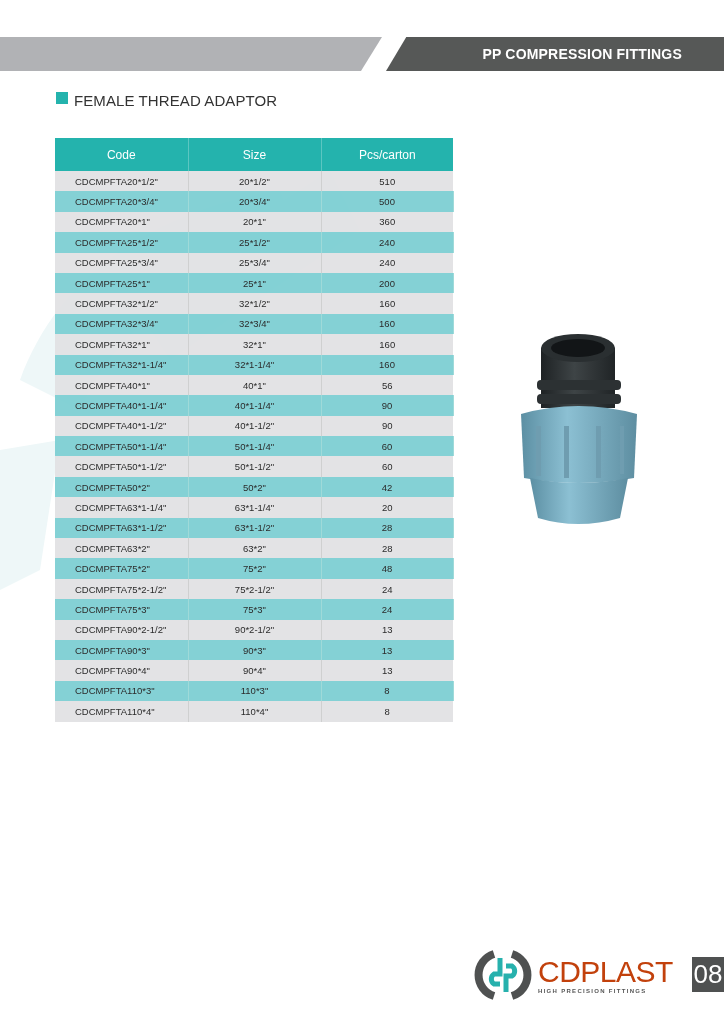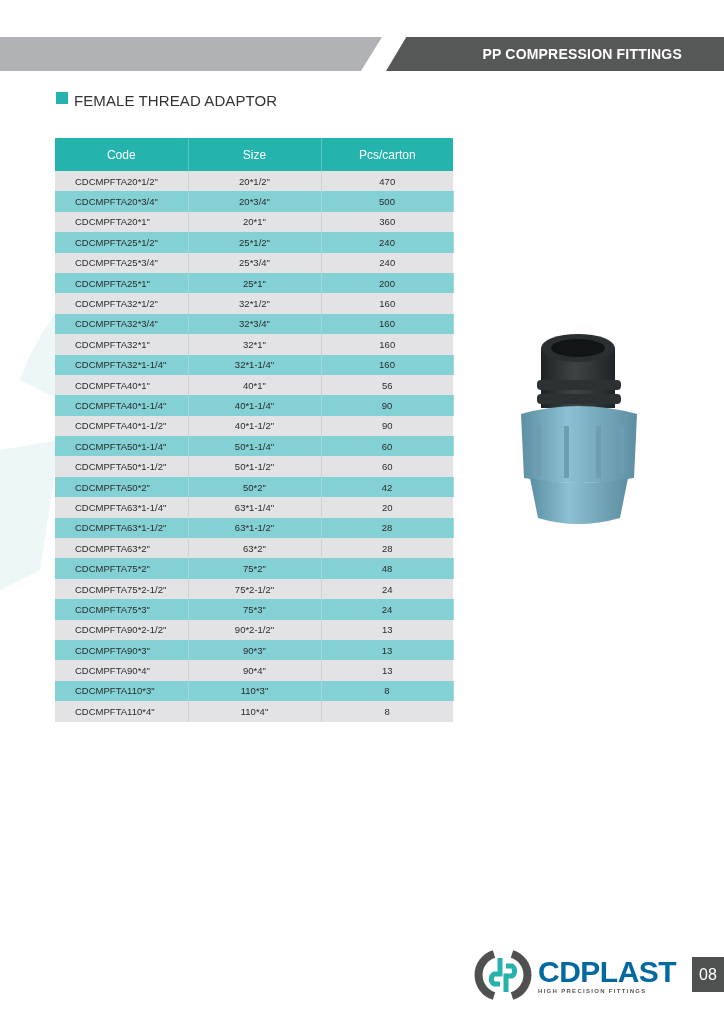--- a/index.html
+++ b/index.html
@@ -16,23 +16,23 @@
   th:last-child { border-right:none;margin-top:23px; }
   td { height:20.4px; padding:0; font-size:9.5px; color:#2b2b2b; text-align:center; border-right:1px solid #cfd0d0; }
   td:last-child { border-right:none; }
   td.code { text-align:left; padding-left:20px; }
   tr.odd td { background:rgba(225,225,227,0.92); }
   tr.even td { background:rgba(122,205,209,0.92); border-right:1px solid #9fdad9; }
   .product { position:absolute; left:508px; top:318px; width:142px; height:210px; }
   .logo { position:absolute; left:474px; top:950px; display:flex; align-items:center; }
   .logo-mark { width:58px; height:50px; }
   .brand { margin-left:6px; }
-  .brand .name { font-size:30px; font-weight:bold; color:#0369a1; line-height:30px; letter-spacing:-0.5px; }
+  .brand .name { font-size:30px; font-weight:normal; color:#c2410c; line-height:30px; letter-spacing:-0.5px; }
   .brand .tag { font-size:6px; font-weight:bold; color:#555; letter-spacing:1.3px; margin-top:1px; }
-  .page-num { position:absolute; left:692px; top:957px; width:32px; height:35px; background:#4f5151; color:#fff; font-size:16px; text-align:center; line-height:35px; }
+  .page-num { position:absolute; left:692px; top:957px; width:32px; height:35px; background:#4f5151; color:#fff; font-size:26px; text-align:center; line-height:35px; }
 </style>
 </head>
 <body>
 
 <div class="band-left"></div>
 <div class="band-right"></div>
 <div class="band-title">PP COMPRESSION FITTINGS</div>
 
 <svg class="watermark" viewBox="0 0 400 470">
   <path d="M20 230 C 60 120, 160 60, 280 40 L 300 100 C 200 120, 120 170, 80 260 Z" fill="#eef7f8"></path>
@@ -55,21 +55,21 @@
     <tr>
       <th>Code</th>
       <th>Size</th>
       <th>Pcs/carton</th>
     </tr>
   </thead>
   <tbody id="tbody">
       <tr class="odd">
         <td class="code">CDCMPFTA20*1/2"</td>
         <td>20*1/2"</td>
-        <td>470</td>
+        <td>510</td>
       </tr>
       <tr class="even">
         <td class="code">CDCMPFTA20*3/4"</td>
         <td>20*3/4"</td>
         <td>500</td>
       </tr>
       <tr class="odd">
         <td class="code">CDCMPFTA20*1"</td>
         <td>20*1"</td>
         <td>360</td>

